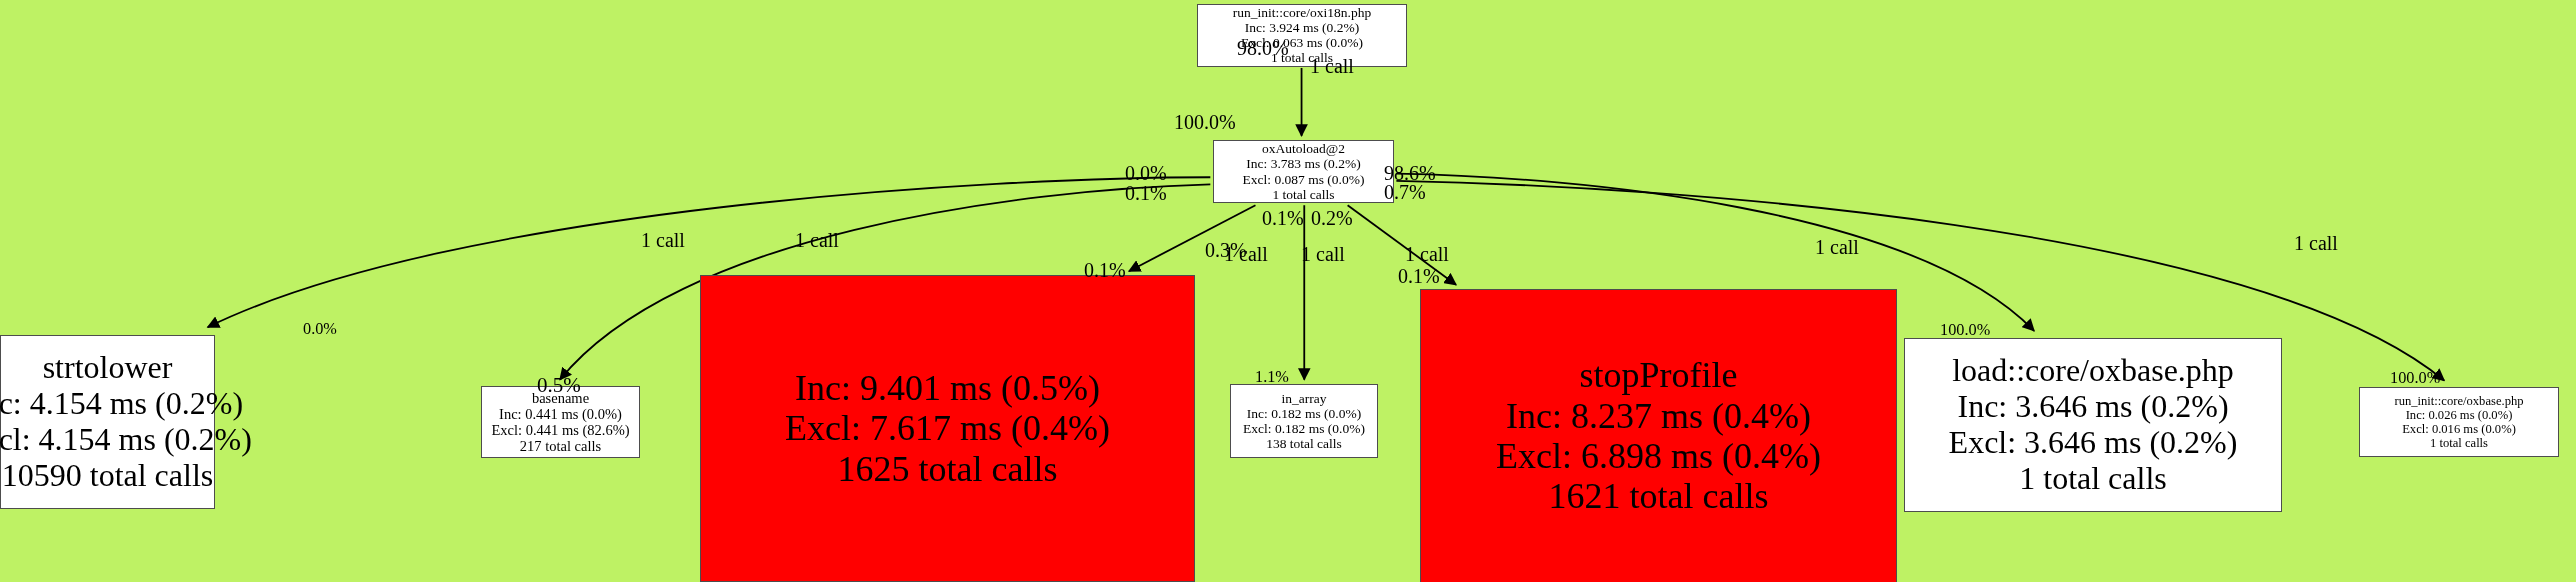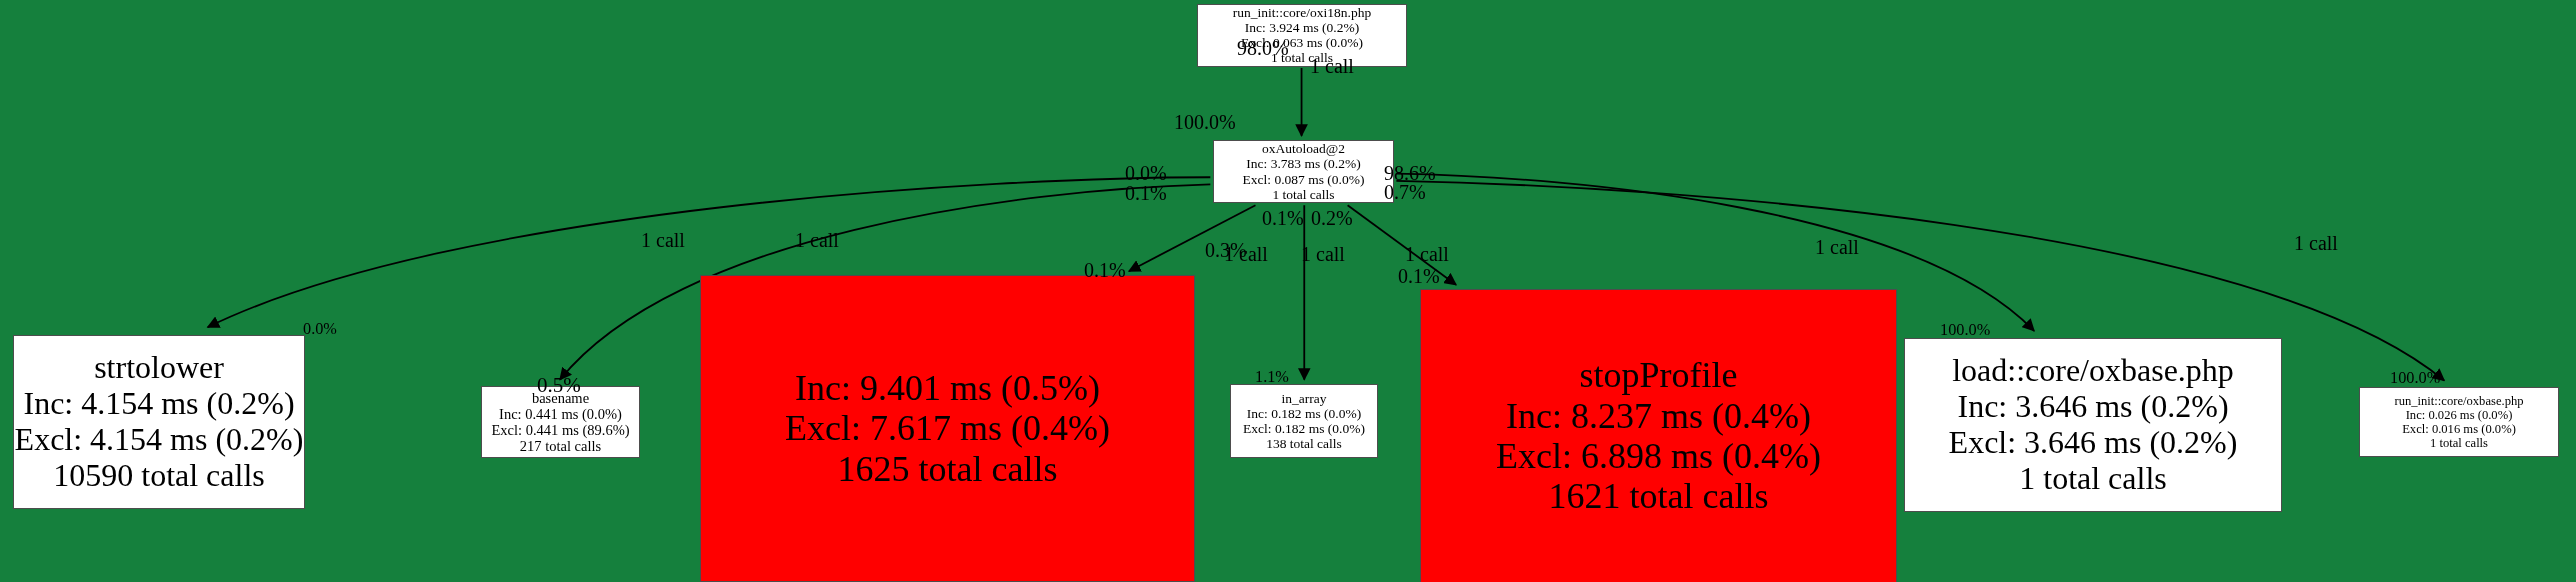--- a/index.html
+++ b/index.html
@@ -4,21 +4,21 @@
 <style>
   html, body {
     margin: 0;
     padding: 0;
     background: #ffffff;
   }
   #canvas {
     position: relative;
     width: 2576px;
     height: 583px;
-    background: #15803d;
+    background: #bef264;
     font-family: "Liberation Serif", "DejaVu Serif", serif;
     overflow: hidden;
   }
   #edge-layer {
     position: absolute;
     left: 0;
     top: 0;
     width: 2576px;
     height: 583px;
     pointer-events: none;
@@ -80,30 +80,30 @@
         <span class="st">Inc: 3.924 ms (0.2%)</span>
         <span class="st">Excl: 0.063 ms (0.0%)</span>
         <span class="st">1 total calls</span>
       </div>
       <div class="node" style="left: 1213px; top: 140px; width: 181px; height: 63px; font-size: 13.5px;">
         <span class="nm">oxAutoload@2</span>
         <span class="st">Inc: 3.783 ms (0.2%)</span>
         <span class="st">Excl: 0.087 ms (0.0%)</span>
         <span class="st">1 total calls</span>
       </div>
-      <div class="node" style="left: 13px; top: 335px; width: 292px; height: 174px; font-size: 32px; justify-content: center;">
+      <div class="node" style="left: 0; top: 335px; width: 215px; height: 174px; font-size: 32px; justify-content: center;">
         <span class="nm">strtolower</span>
         <span class="st">Inc: 4.154 ms (0.2%)</span>
         <span class="st">Excl: 4.154 ms (0.2%)</span>
         <span class="st">10590 total calls</span>
       </div>
       <div class="node" style="left: 481px; top: 386px; width: 159px; height: 72px; font-size: 14.5px;">
         <span class="nm">basename</span>
         <span class="st">Inc: 0.441 ms (0.0%)</span>
-        <span class="st">Excl: 0.441 ms (89.6%)</span>
+        <span class="st">Excl: 0.441 ms (82.6%)</span>
         <span class="st">217 total calls</span>
       </div>
       <div class="node red" style="left: 700px; top: 275px; width: 495px; height: 307px; font-size: 36px;">
         <span class="st">Inc: 9.401 ms (0.5%)</span>
         <span class="st">Excl: 7.617 ms (0.4%)</span>
         <span class="st">1625 total calls</span>
       </div>
       <div class="node" style="left: 1230px; top: 384px; width: 148px; height: 74px; font-size: 13.5px;">
         <span class="nm">in_array</span>
         <span class="st">Inc: 0.182 ms (0.0%)</span>

